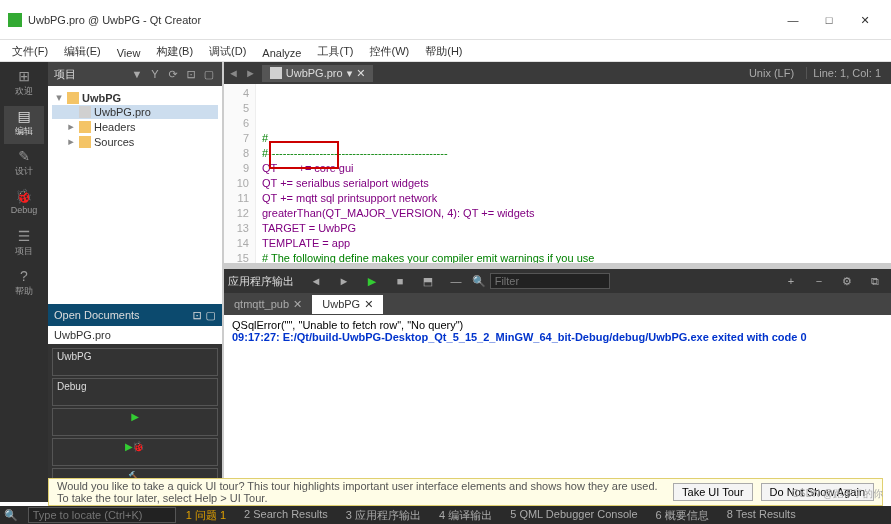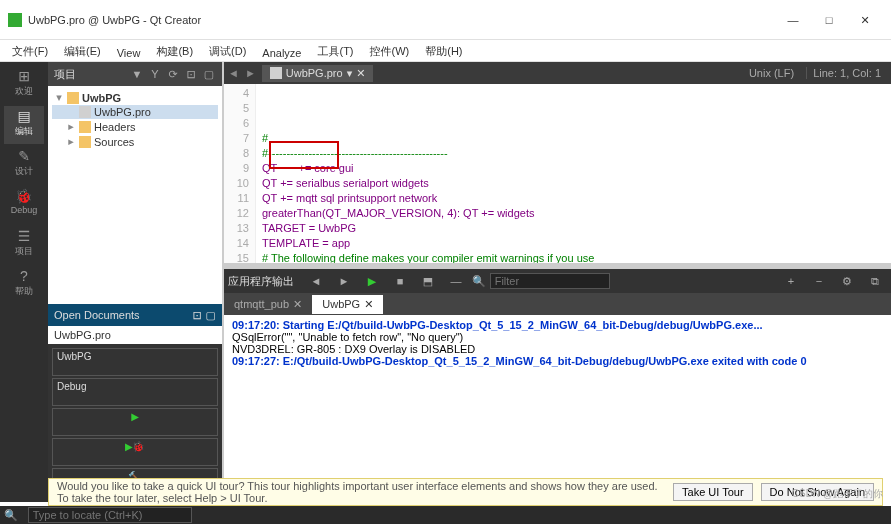--- a/index.html
+++ b/index.html
@@ -57,21 +57,21 @@
 .outtabs .ot.active{background:#fff;color:#333}
 .output{flex:1;background:#fff;font-family:Consolas,monospace;font-size:11px;padding:4px 8px;overflow:auto;min-height:60px}
 .output .blue{color:#0033cc;font-weight:bold}
 .tourbar{position:absolute;left:48px;right:8px;bottom:18px;height:28px;background:#fffde7;border:1px solid #e0d070;display:flex;align-items:center;padding:0 8px;gap:8px}
 .tourbar .txt{flex:1;color:#555}
 .tourbar button{background:#f4f4f4;border:1px solid #aaa;padding:2px 8px;cursor:pointer}
 .watermark{position:absolute;right:8px;bottom:23px;color:#aaa;font-size:10px;pointer-events:none}
 .locatorbar{position:absolute;left:0;right:0;bottom:0;height:18px;background:#2a2a2a;color:#aaa;display:flex;align-items:center;padding:0 4px;gap:10px;font-size:10px}
 .locatorbar .sec{cursor:pointer}
 .locatorbar .sec.issue{color:#e0a000}
-.locatorbar input{background:#222;border:1px solid #555;color:#ddd;padding:1px 4px;width:164px}
+.locatorbar input{background:#222;border:1px solid #555;color:#ddd;padding:1px 4px;width:148px}
 .locatorbar .seg{display:flex;gap:18px;overflow:hidden}
 </style>
 </head>
 <body>
 
 <div class="titlebar">
   <span class="icon"></span>
   <span class="title">UwbPG.pro @ UwbPG - Qt Creator</span>
   <span class="winbtn">—</span>
   <span class="winbtn">□</span>
@@ -196,32 +196,39 @@
       <span class="btn">+</span>
       <span class="btn">−</span>
       <span class="btn">⚙</span>
       <span class="btn">⧉</span>
     </div>
     <div class="outtabs" id="outtabs">
         <div class="ot">qtmqtt_pub <span>✕</span></div>
         <div class="ot active">UwbPG <span>✕</span></div>
       </div>
     <div class="output" id="output">
-        <div class="blue">09:17:20: Starting E:/Qt/build-UwbPG-Desktop_Qt_5_15_2_MinGW_64_bit-Debug/debug/UwbPG.exe...</div>
         <div class="">QSqlError("", "Unable to fetch row", "No query")</div>
-        <div class="">NVD3DREL: GR-805 : DX9 Overlay is DISABLED</div>
         <div class="blue">09:17:27: E:/Qt/build-UwbPG-Desktop_Qt_5_15_2_MinGW_64_bit-Debug/debug/UwbPG.exe exited with code 0</div>
       </div>
   </div>
 </div>
 
 <div class="tourbar">
   <span class="txt">Would you like to take a quick UI tour? This tour highlights important user interface elements and shows how they are used. To take the tour later, select Help &gt; UI Tour.</span>
   <button>Take UI Tour</button>
   <button>Do Not Show Again</button>
 </div>
 
 <div class="locatorbar">
   <span>🔍</span>
   <input placeholder="Type to locate (Ctrl+K)" style="">
+  <div class="seg" id="locitems">
+      <span class="sec issue">1 问题 1</span>
+      <span class="sec">2 Search Results</span>
+      <span class="sec">3 应用程序输出</span>
+      <span class="sec">4 编译输出</span>
+      <span class="sec">5 QML Debugger Console</span>
+      <span class="sec">6 概要信息</span>
+      <span class="sec">8 Test Results</span>
+    </div>
 </div>
 
 <div class="watermark">CSDN @跑不了的你</div>
 
 </body></html>

